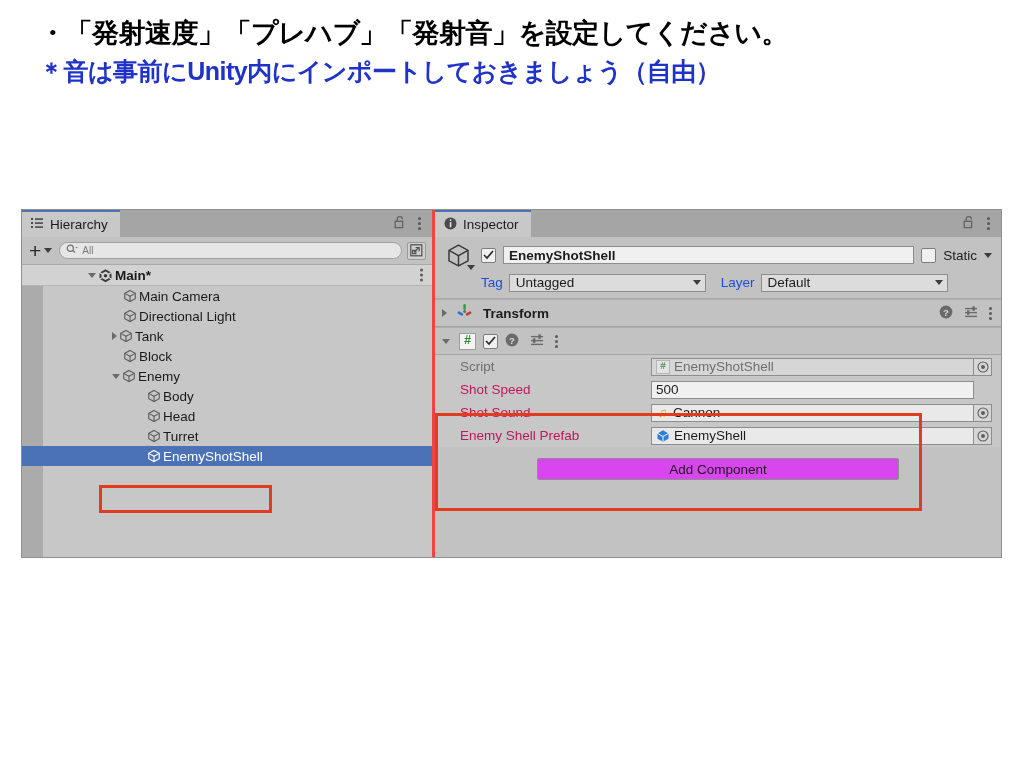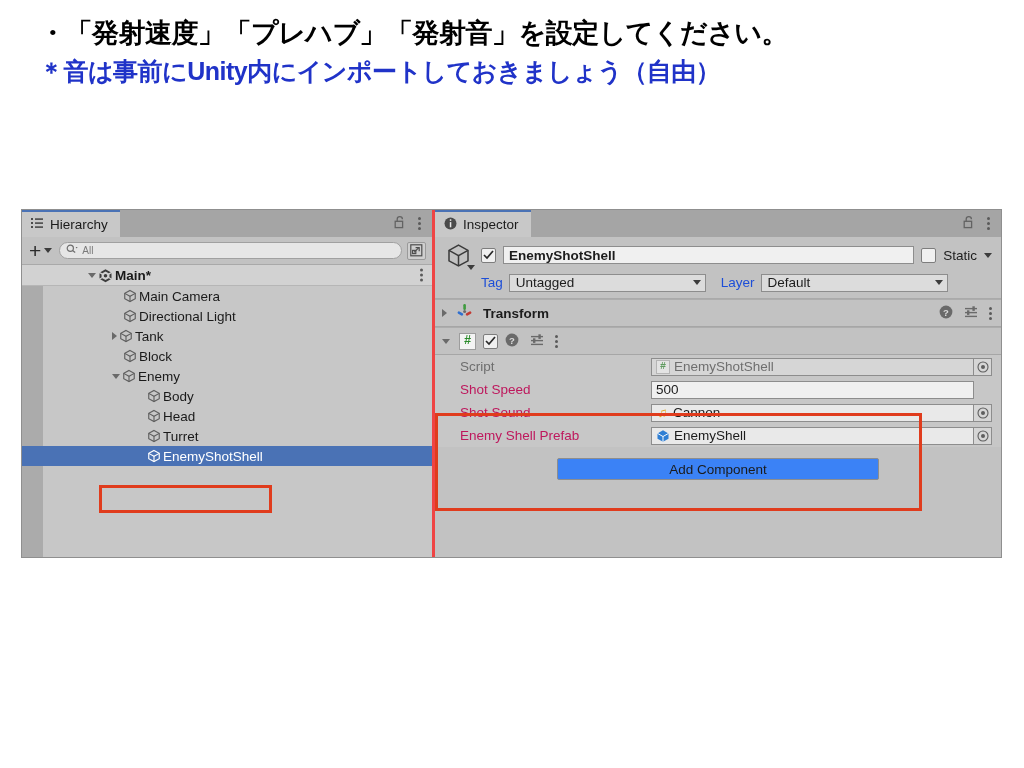--- a/index.html
+++ b/index.html
@@ -339,23 +339,23 @@
   .spacer-picker { width: 18px; flex: 0 0 auto; }
 
   
   .addcomp-wrap {
     display: flex;
     justify-content: center;
     padding-top: 11px;
     background: #c2c2c2;
   }
   .addcomp {
-    width: 322px;
+    width: 362px;
     height: 22px;
-    background: #3b82f6;
+    background: #d946ef;
     border: 1px solid #8d8d8d;
     border-radius: 2px;
     display: flex; align-items: center; justify-content: center;
     font-size: 13.5px;
     color: #1b1b1b;
     box-sizing: border-box;
   }
 
   
   .redbox {

